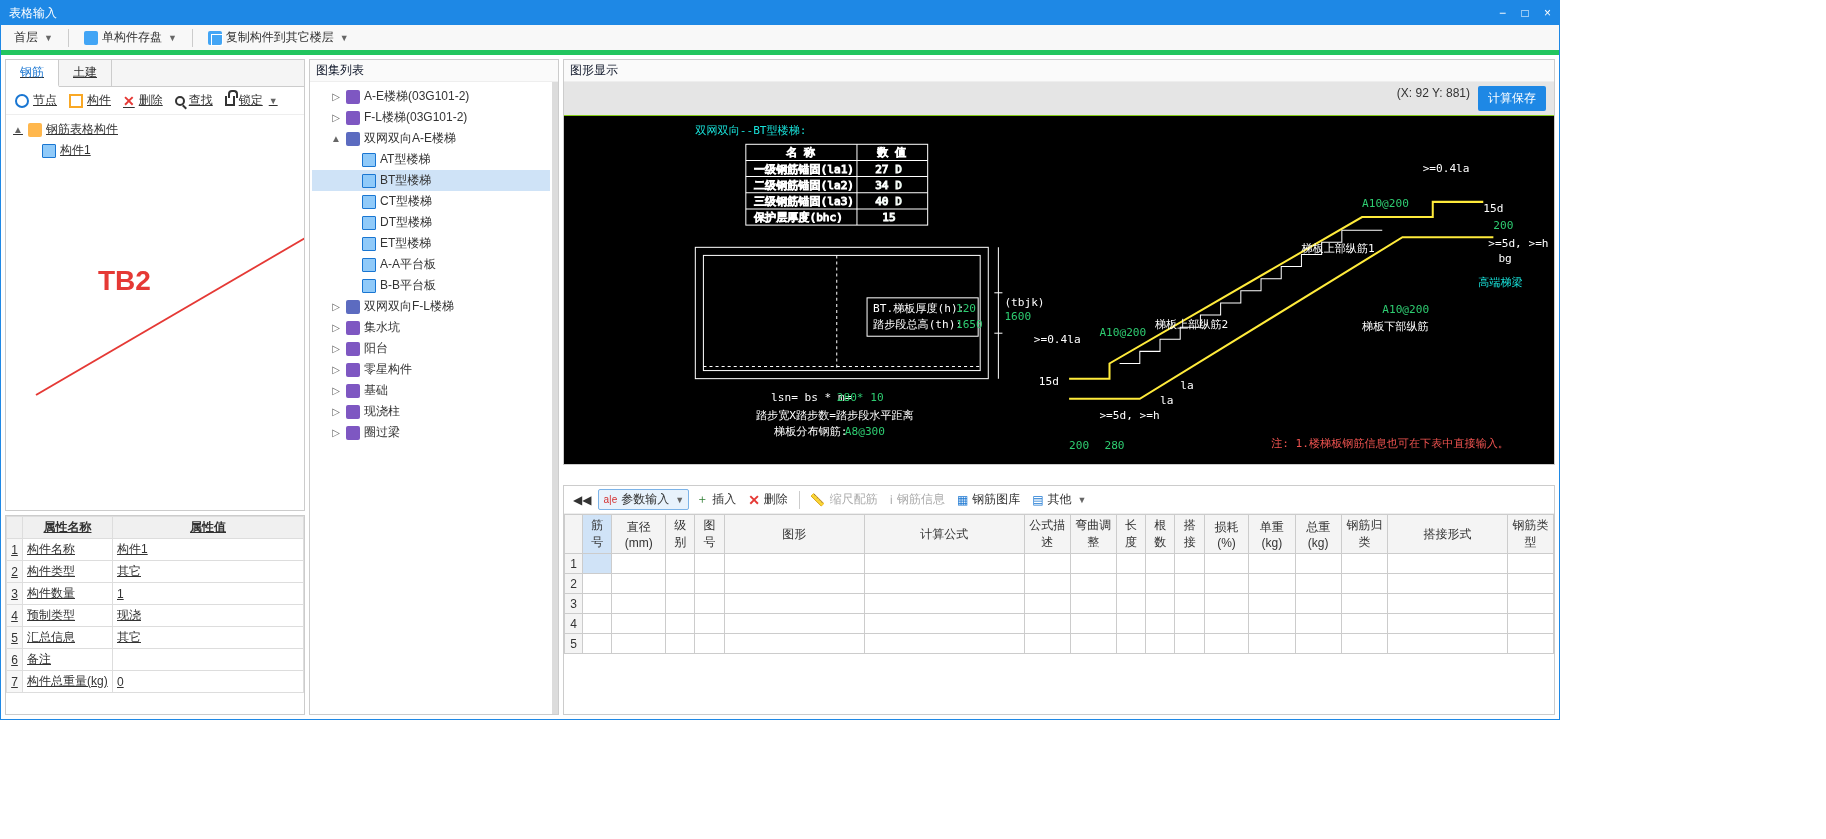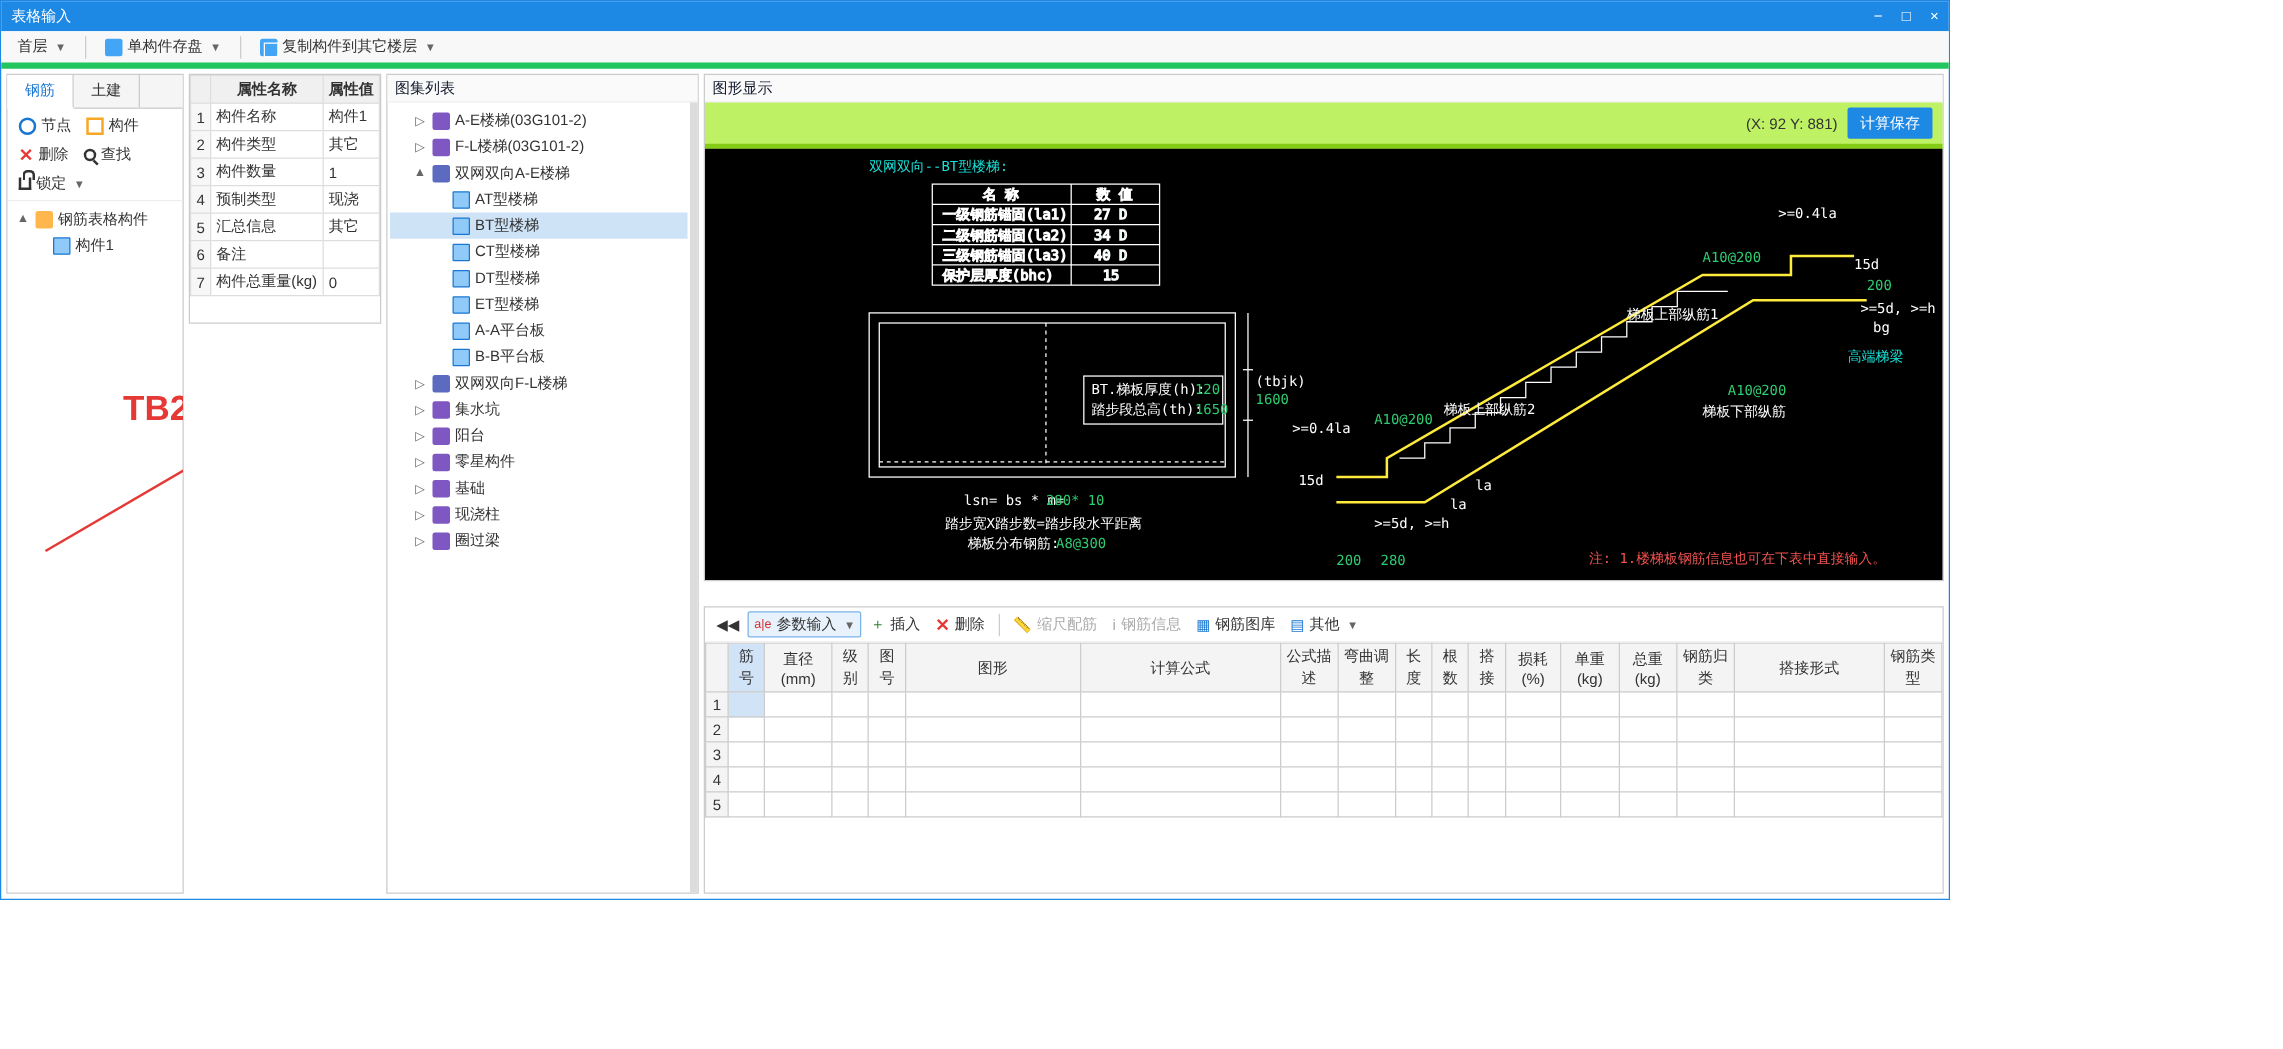--- a/index.html
+++ b/index.html
@@ -22,21 +22,21 @@
 .icon-comp{ border:2px solid #f9a825; background:#fff;}
 .icon-del{ color:#e53935; font-weight:bold; font-size:14px; line-height:12px; }
 .icon-search{ border:2px solid #333; border-radius:50%; width:10px;height:10px; position:relative; }
 .icon-search::after{content:'';position:absolute;right:-4px;bottom:-4px;width:5px;height:2px;background:#333;transform:rotate(45deg);}
 .icon-lock{ width:10px;height:10px; border:2px solid #333; border-top:none; position:relative;}
 .icon-lock::before{content:'';position:absolute;top:-6px;left:1px;width:6px;height:6px;border:2px solid #333;border-bottom:none;border-radius:4px 4px 0 0;}
 .caret{ font-size:9px; color:#666; margin-left:2px; }
 
 .body { flex:1; display:flex; gap:4px; padding:4px; overflow:hidden; }
 .panel { border:1px solid #ccc; background:#fff; display:flex; flex-direction:column; }
-.leftcol{ width:300px; display:flex; gap:4px;}
+.leftcol{ width:300px; display:flex; flex-direction:column; gap:4px;text-decoration:underline;}
 .midcol{ width:250px; }
 .rightcol{ flex:1; display:flex; flex-direction:column; gap:20px; }
 
 .tabs { display:flex; border-bottom:1px solid #ccc; background:#f5f5f5; }
 .tab { padding:4px 14px; cursor:pointer; border-right:1px solid #ccc; }
 .tab.active { background:#fff; color:#1976d2; border-bottom:2px solid #fff; margin-bottom:-1px; }
 
 .mini-toolbar{ display:flex; align-items:center; gap:2px; padding:3px 4px; border-bottom:1px solid #eee; flex-wrap:wrap; }
 .mini-toolbar .tbtn{ font-size:12px; padding:1px 4px;}
 
@@ -48,21 +48,21 @@
 
 .panel-header{ padding:2px 6px; color:#0f172a; font-size:12px; border-bottom:1px solid #eee; background:#fafafa;}
 
 .prop-table{ width:100%; border-collapse:collapse; font-size:12px;}
 .prop-table td{ border:1px solid #ddd; padding:2px 4px; height:20px;}
 .prop-table td:first-child{ width:16px; text-align:center; background:#f7f7f7;}
 .prop-table td:nth-child(2){ width:90px;}
 .prop-table th{ border:1px solid #ddd; background:#f0f0f0; padding:2px 4px;}
 
 .graph-area{ flex:1; background:#000; color:#0369a1; position:relative; overflow:hidden; font-family:"SimSun",monospace;}
-.graph-top{ display:flex; justify-content:flex-end; align-items:center; gap:8px; padding:4px 8px; background:#bef264; border-bottom:4px solid #84cc16;}
+.graph-top{ display:flex; justify-content:flex-end; gap:8px; padding:4px 8px; background:#e5e5e5; border-bottom:1px solid #84cc16;}
 .btn-primary{ background:#1e88e5; color:#fff; padding:4px 10px; border-radius:2px; cursor:pointer; }
 .coord{ color:#333; font-size:12px;}
 
 .grid-wrap{ flex:1; overflow:auto; }
 .data-grid{ border-collapse:collapse; width:100%; font-size:12px;}
 .data-grid th, .data-grid td{ border:1px solid #ccc; padding:2px 4px; height:20px; text-align:center;}
 .data-grid th{ background:#f4f4f4; font-weight:normal;}
 .data-grid td.rownum{ background:#f4f4f4; width:18px;}
 .data-grid th.sel-col{ background:#d0e3f7;}
 .data-grid td.sel-cell{ background:#d0e3f7;}

